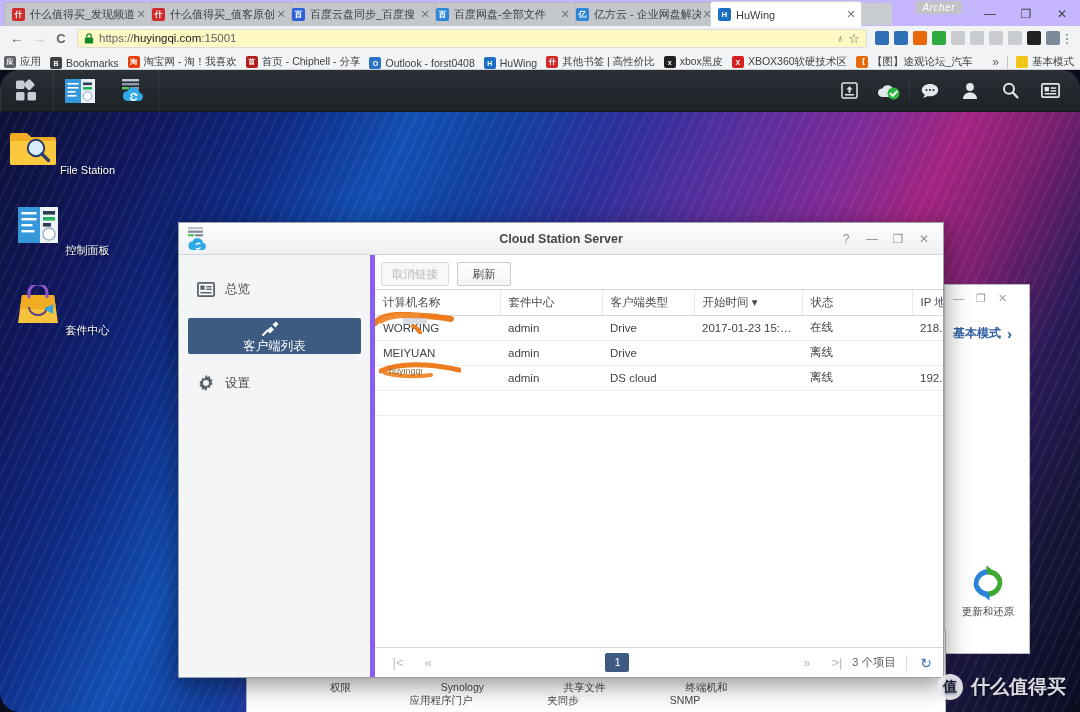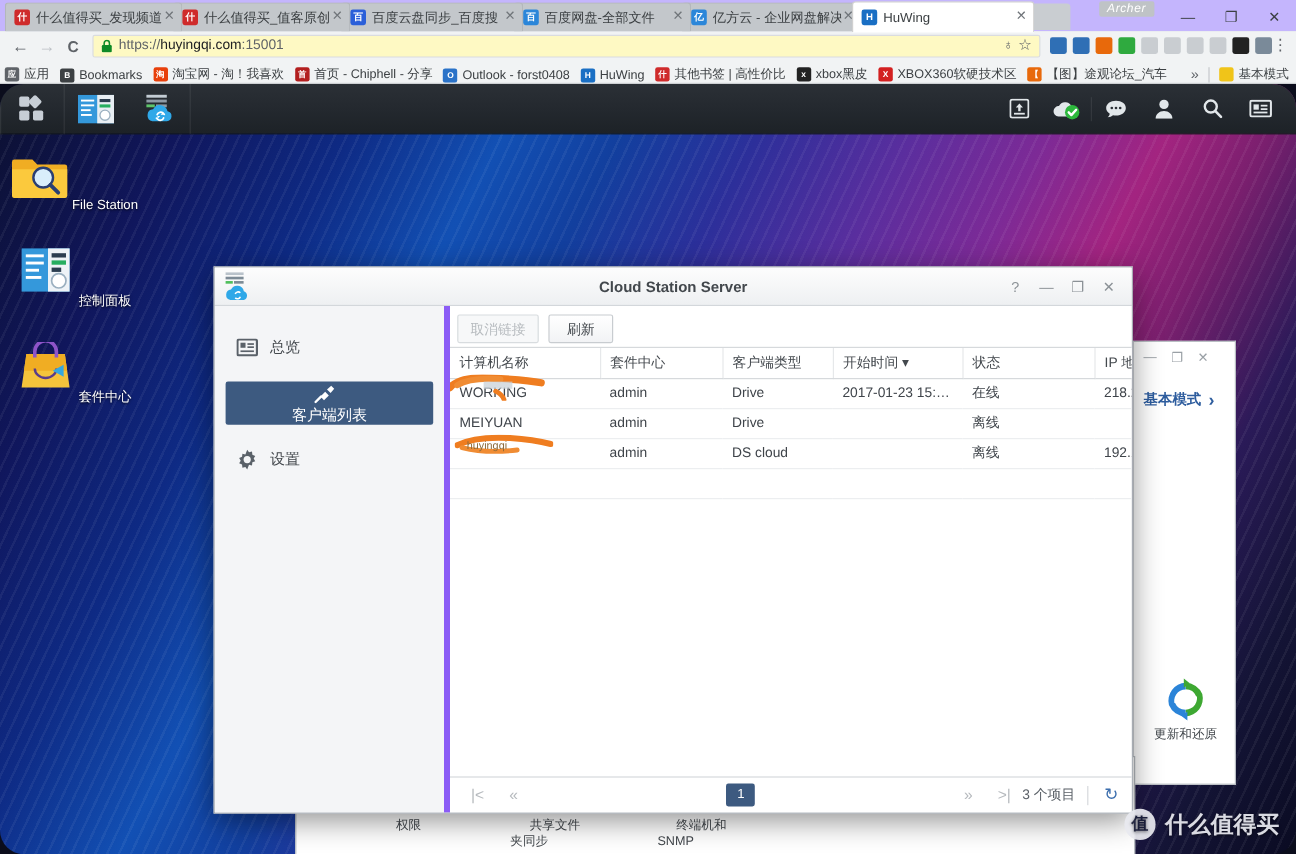--- a/index.html
+++ b/index.html
@@ -440,20 +440,27 @@
   </div>
 
   <div class="cpw">
     <div class="cp-row">
       <div class="cp-item">
         <svg class="cpico" viewBox="0 0 40 30">
           <rect x="4" y="2" width="13" height="11" fill="#2cae3c"></rect>
           <rect x="20" y="2" width="13" height="11" fill="#f0a81e"></rect>
         </svg>
         <span>权限</span>
+      </div>
+      <div class="cp-item">
+        <svg class="cpico" viewBox="0 0 40 30">
+          <rect x="6" y="1" width="28" height="14" rx="1" fill="#fff" stroke="#2b6fc0" stroke-width="3"></rect>
+          <path d="M14 10l6-6 6 6" fill="#2cae3c"></path>
+        </svg>
+        <span>Synology 应用程序门户</span>
       </div>
       <div class="cp-item">
         <svg class="cpico" viewBox="0 0 40 30">
           <rect x="20" y="2" width="14" height="11" fill="#f0a81e"></rect>
           <path d="M16 2a7 7 0 0 0-2 11" fill="none" stroke="#2b9fe0" stroke-width="3"></path>
         </svg>
         <span>共享文件夹同步</span>
       </div>
       <div class="cp-item">
         <svg class="cpico" viewBox="0 0 40 30">

